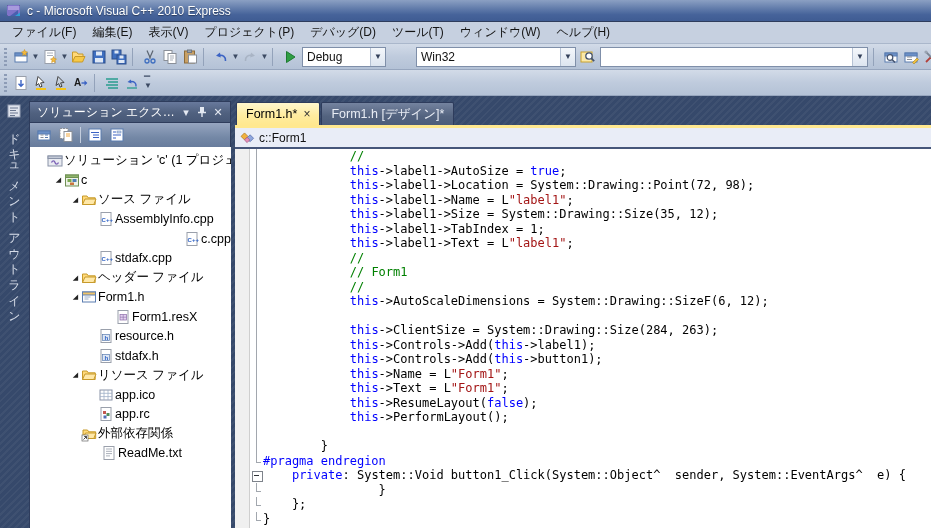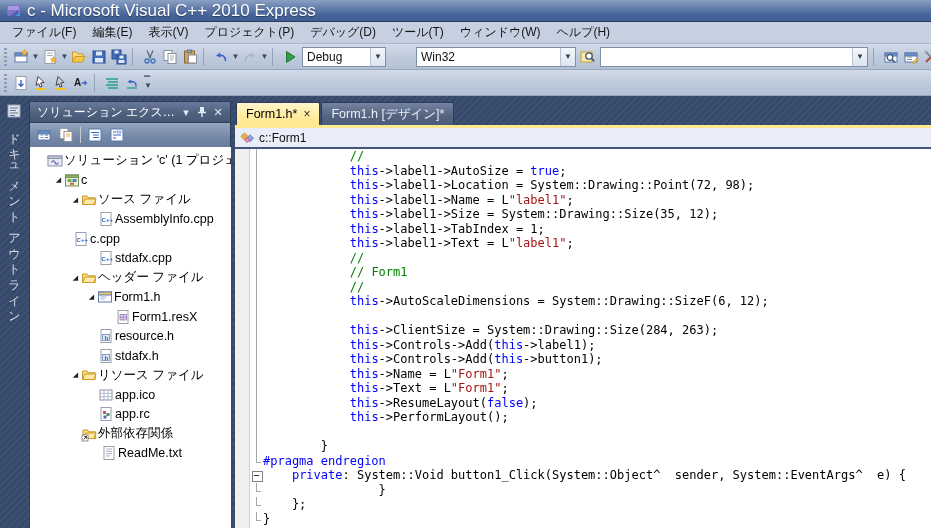--- a/index.html
+++ b/index.html
@@ -4,21 +4,21 @@
 <style>
   * { margin:0; padding:0; box-sizing:border-box; }
   html,body { width:931px; height:528px; overflow:hidden; }
   body { font-family:"Liberation Sans", sans-serif; font-size:12px; background:#36496b; }
 
   .app { width:931px; height:528px; display:flex; flex-direction:column; }
 
   
   .titlebar { height:22px; flex:none; display:flex; align-items:center; gap:5px; padding:0 6px;
     background:linear-gradient(#8ba0c3,#5d78a8 45%,#46639a 70%,#3f5c93); border-bottom:1px solid #2e3c5c; }
-  .titlebar .title { color:#fff; font-size:17px; text-shadow:0 1px 1px rgba(0,0,0,.4); }
+  .titlebar .title { color:#fff; font-size:12px; text-shadow:0 1px 1px rgba(0,0,0,.4); }
 
   
   .menubar { height:22px; flex:none; display:flex; padding:0 4px;
     background:#c6d0e0; border-bottom:1px solid #aab7cb; color:#151515; }
   .menu-item { padding:2px 8px; cursor:default; }
 
   
   .tb { flex:none; display:flex; align-items:center; padding:1px 2px;
     background:linear-gradient(#d2dbe8,#bfcbdd 50%,#b4c2d6); border-bottom:1px solid #97a6be; }
   .tb1 { height:26px; }
@@ -397,21 +397,21 @@
           <div class="trow" style="padding-left: 57px;">
             <span class="tarrow"></span>
             <span class="ticon">
               <svg width="16" height="16" viewBox="0 0 16 16">
                 <rect x="3" y="1.5" width="10" height="13" fill="#fff" stroke="#9aa0ab"></rect>
                 <text x="3.6" y="11" font-size="6" font-weight="bold" fill="#2b5fc4" font-family="Liberation Sans, sans-serif">C++</text>
               </svg>
             </span>
             <span class="tlabel">AssemblyInfo.cpp</span>
           </div>
-          <div class="trow" style="padding-left: 32px;">
+          <div class="trow" style="padding-left: 57px; justify-content: flex-end;">
             <span class="tarrow"></span>
             <span class="ticon">
               <svg width="16" height="16" viewBox="0 0 16 16">
                 <rect x="3" y="1.5" width="10" height="13" fill="#fff" stroke="#9aa0ab"></rect>
                 <text x="3.6" y="11" font-size="6" font-weight="bold" fill="#2b5fc4" font-family="Liberation Sans, sans-serif">C++</text>
               </svg>
             </span>
             <span class="tlabel">c.cpp</span>
           </div>
           <div class="trow" style="padding-left: 57px;">
@@ -427,21 +427,21 @@
           <div class="trow" style="padding-left: 40px;">
             <span class="tarrow">◢</span>
             <span class="ticon">
               <svg width="16" height="16" viewBox="0 0 16 16">
                 <path d="M1.5 12.5V4h4.5l1.2 1.8h7v6.7z" fill="#ffd97a" stroke="#c79a2a"></path>
                 <path d="M1.5 12.5L4 7h11l-2.2 5.5z" fill="#ffe8a8" stroke="#c79a2a"></path>
               </svg>
             </span>
             <span class="tlabel">ヘッダー ファイル</span>
           </div>
-          <div class="trow" style="padding-left: 40px; margin-left: 16px;">
+          <div class="trow" style="padding-left: 40px;">
             <span class="tarrow">◢</span>
             <span class="ticon">
               <svg width="16" height="16" viewBox="0 0 16 16">
                 <rect x="1.5" y="3" width="13" height="10" fill="#fdfdfd" stroke="#5a7cb0"></rect>
                 <rect x="1.5" y="3" width="13" height="3" fill="#f0c469" stroke="#5a7cb0"></rect>
                 <path d="M3.5 8h6M3.5 10h4" stroke="#9fb0c8"></path>
               </svg>
             </span>
             <span class="tlabel">Form1.h</span>
           </div>

